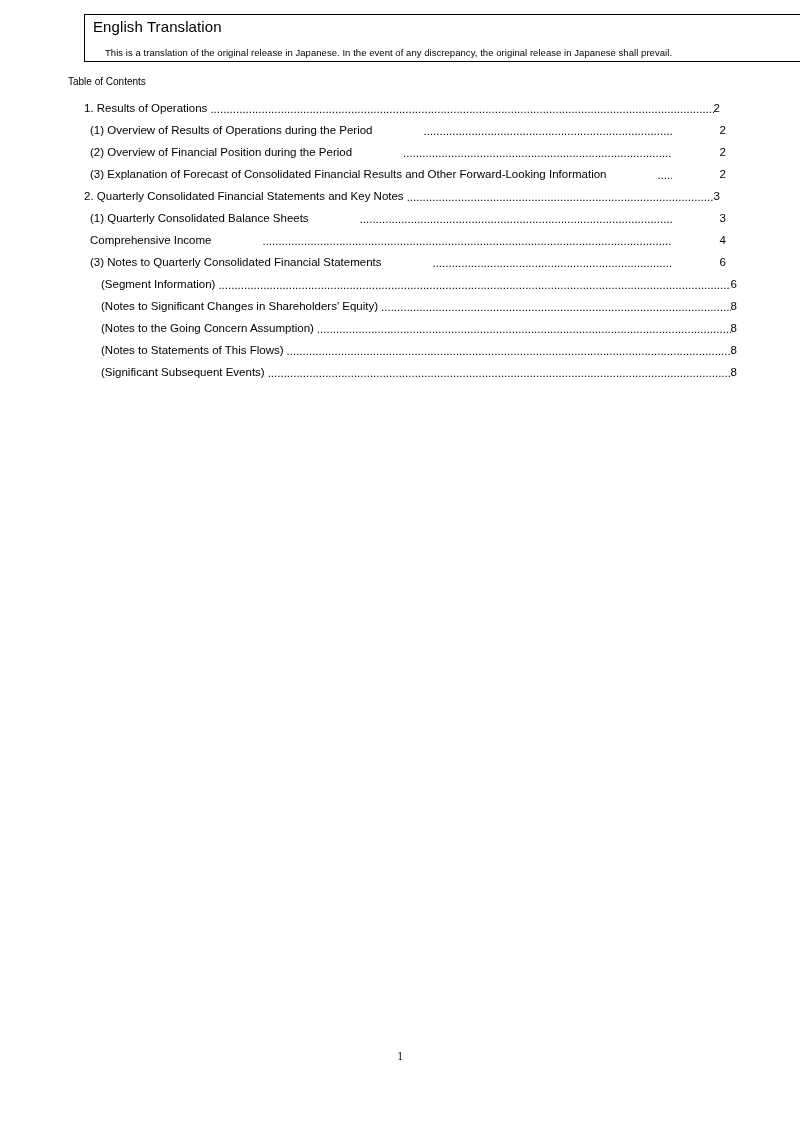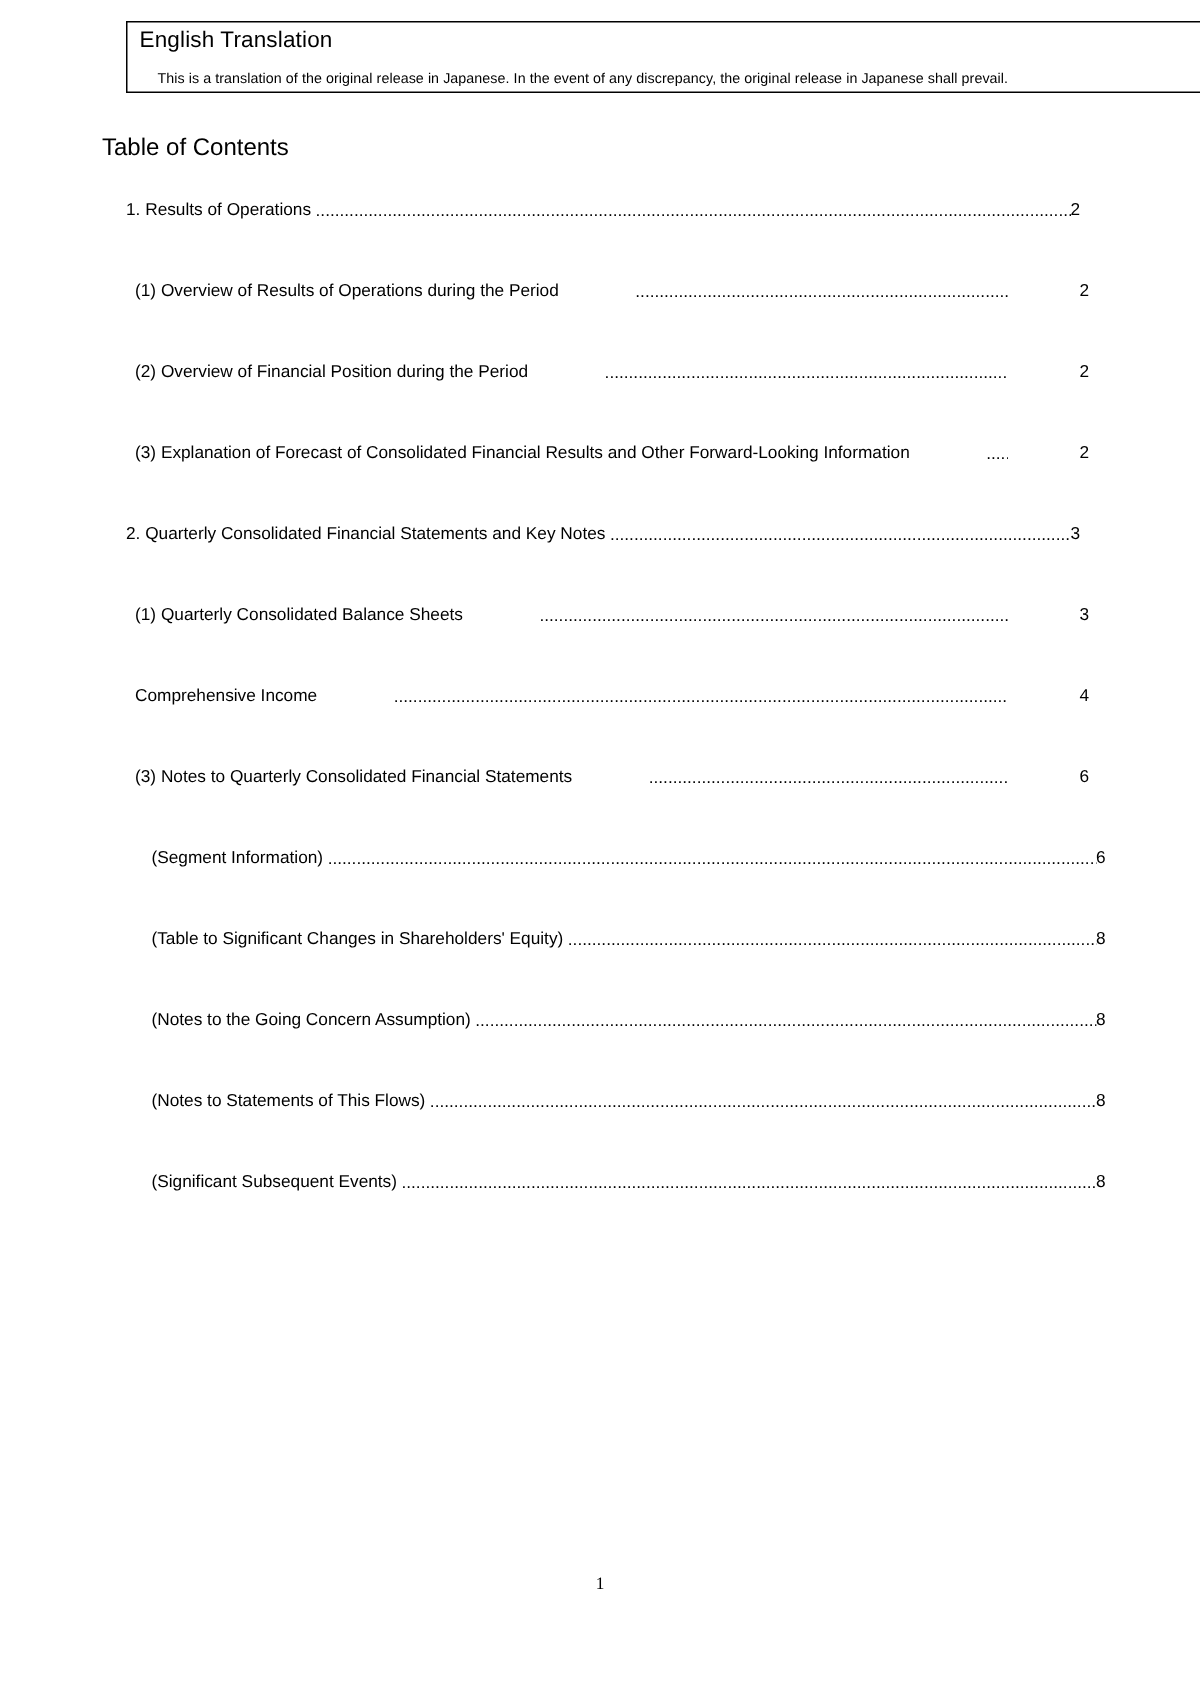--- a/index.html
+++ b/index.html
@@ -52,40 +52,38 @@
     letter-spacing: 0.05px;
     white-space: nowrap;
     margin-left: 12px;
   }
 
   
   .toc-heading {
     position: absolute;
     left: 68px;
     top: 74px;
-    font-size: 16px;
+    font-size: 10px;
     line-height: 16px;
-    margin-top: 17px;
   }
 
   .toc {
     position: absolute;
     left: 0;
     top: 94px;
     width: 800px;
   }
   .toc-row {
     display: flex;
     align-items: flex-end;
     width: 636px;
     font-size: 11.5px;
     line-height: 15px;
     height: 22px;
     white-space: nowrap;
-    margin-top: 32px;
   }
   .toc-row .label {
     flex: 0 0 auto;
     padding-right: 3px;
   }
   .toc-row .leader {
     flex: 1 1 auto;
     overflow: hidden;
     height: 13px;
     position: relative;
@@ -177,21 +175,21 @@
         <span class="label">(3) Notes to Quarterly Consolidated Financial Statements</span>
         <span class="leader"></span>
         <span class="page-num">6</span>
       </div>
       <div class="toc-row lvl-2">
         <span class="label">(Segment Information)</span>
         <span class="leader"></span>
         <span class="page-num">6</span>
       </div>
       <div class="toc-row lvl-2 gap-sm">
-        <span class="label">(Table to Significant Changes in Shareholders' Equity)</span>
+        <span class="label">(Notes to Significant Changes in Shareholders' Equity)</span>
         <span class="leader" style="padding-left: 60px;"></span>
         <span class="page-num">8</span>
       </div>
       <div class="toc-row lvl-2 gap-sm">
         <span class="label">(Notes to the Going Concern Assumption)</span>
         <span class="leader" style="padding-left: 60px;"></span>
         <span class="page-num">8</span>
       </div>
       <div class="toc-row lvl-2 gap-sm">
         <span class="label">(Notes to Statements of This Flows)</span>

